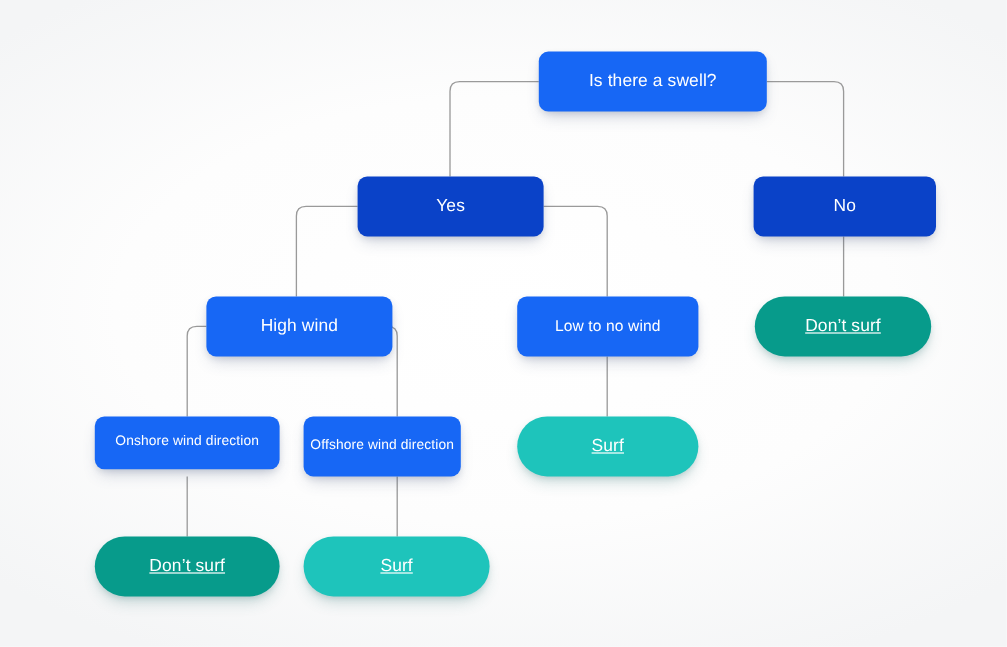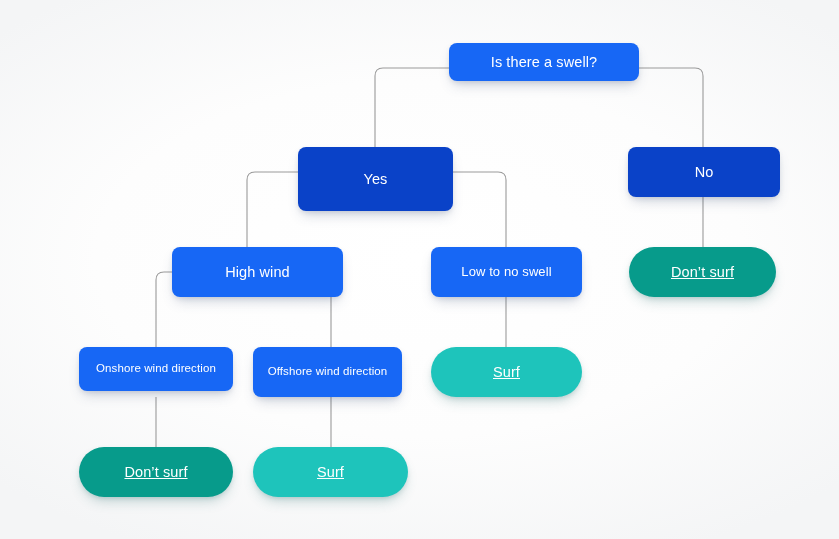--- a/index.html
+++ b/index.html
@@ -72,42 +72,42 @@
       <path d="M 298 172 L 255 172 Q 247 172 247 180 L 247 247" fill="none" stroke="#9a9a9a" stroke-width="1.1" stroke-linecap="butt"></path>
       <path d="M 453 172 L 498 172 Q 506 172 506 180 L 506 247" fill="none" stroke="#9a9a9a" stroke-width="1.1" stroke-linecap="butt"></path>
       <path d="M 703 197 L 703 247" fill="none" stroke="#9a9a9a" stroke-width="1.1" stroke-linecap="butt"></path>
       <path d="M 172 272 L 164 272 Q 156 272 156 280 L 156 347" fill="none" stroke="#9a9a9a" stroke-width="1.1" stroke-linecap="butt"></path>
       <path d="M 327 272 L 323 272 Q 331 272 331 280 L 331 347" fill="none" stroke="#9a9a9a" stroke-width="1.1" stroke-linecap="butt"></path>
       <path d="M 506 297 L 506 347" fill="none" stroke="#9a9a9a" stroke-width="1.1" stroke-linecap="butt"></path>
       <path d="M 156 397 L 156 447" fill="none" stroke="#9a9a9a" stroke-width="1.1" stroke-linecap="butt"></path>
       <path d="M 331 397 L 331 447" fill="none" stroke="#9a9a9a" stroke-width="1.1" stroke-linecap="butt"></path>
     </svg>
   <div id="nodes">
-      <div class="node decision blue-bright fs-15" style="left: 449px; top: 43px; width: 190px; height: 38px;">
+      <div class="node decision blue-bright fs-15" style="left: 449px; top: 43px; width: 190px; height: 50px;">
         <span>Is there a swell?</span>
       </div>
-      <div class="node decision blue-dark fs-15" style="left: 298px; top: 147px; width: 155px; height: 64px;">
+      <div class="node decision blue-dark fs-15" style="left: 298px; top: 147px; width: 155px; height: 50px;">
         <span>Yes</span>
       </div>
       <div class="node decision blue-dark fs-15" style="left: 628px; top: 147px; width: 152px; height: 50px;">
         <span>No</span>
       </div>
-      <div class="node decision blue-bright fs-15" style="left: 172px; top: 247px; width: 171px; height: 50px;">
+      <div class="node decision blue-bright fs-15" style="left: 172px; top: 247px; width: 155px; height: 50px;">
         <span>High wind</span>
       </div>
       <div class="node decision blue-bright fs-13" style="left: 431px; top: 247px; width: 151px; height: 50px;">
-        <span>Low to no swell</span>
+        <span>Low to no wind</span>
       </div>
       <div class="node terminal teal-dark fs-15" style="left: 629px; top: 247px; width: 147px; height: 50px;">
         <span>Don’t surf</span>
       </div>
       <div class="node decision blue-bright fs-12" style="left: 79px; top: 347px; width: 154px; height: 44px;">
         <span>Onshore wind direction</span>
       </div>
-      <div class="node decision blue-bright fs-12" style="left: 253px; top: 347px; width: 149px; height: 50px;">
+      <div class="node decision blue-bright fs-12" style="left: 253px; top: 347px; width: 131px; height: 50px;">
         <span>Offshore wind direction</span>
       </div>
       <div class="node terminal teal-light fs-15" style="left: 431px; top: 347px; width: 151px; height: 50px;">
         <span>Surf</span>
       </div>
       <div class="node terminal teal-dark fs-15" style="left: 79px; top: 447px; width: 154px; height: 50px;">
         <span>Don’t surf</span>
       </div>
       <div class="node terminal teal-light fs-15" style="left: 253px; top: 447px; width: 155px; height: 50px;">
         <span>Surf</span>

